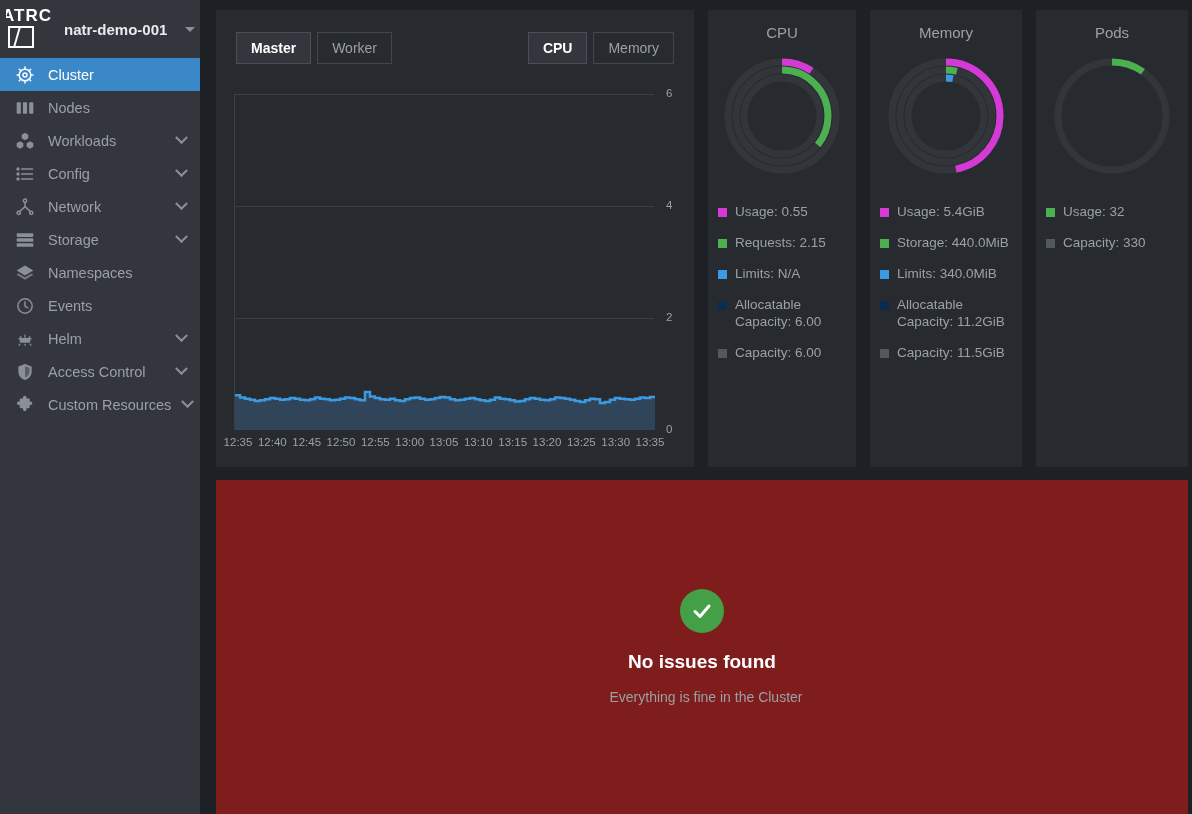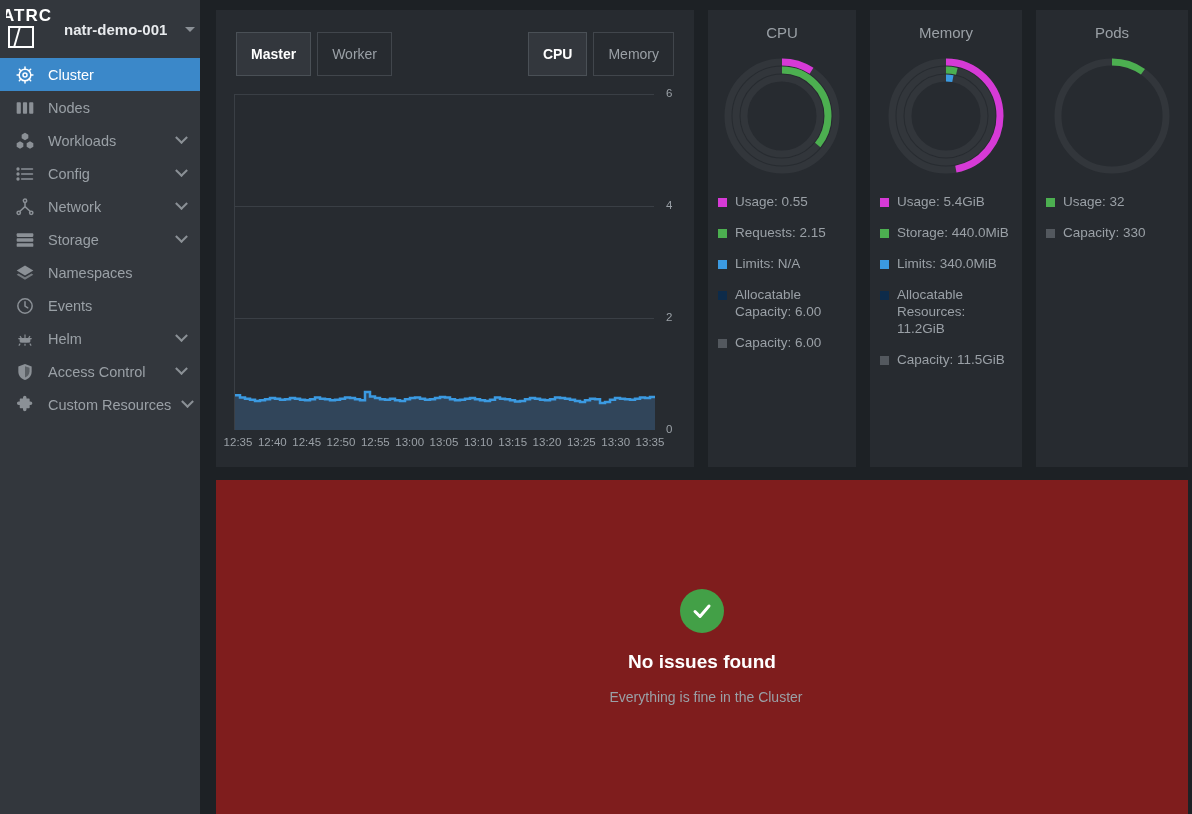--- a/index.html
+++ b/index.html
@@ -84,21 +84,21 @@
   .chart-card {
     width: 478px; height: 457px; flex: 0 0 478px;
     position: relative;
   }
   .chart-toolbar {
     display: flex; justify-content: space-between; align-items: center;
     padding: 22px 20px 0 20px;
   }
   .btn-group { display: flex; }
   .tbtn {
-    height: 44px; padding: 0 14px;
+    height: 32px; padding: 0 14px;
     display: flex; align-items: center; justify-content: center;
     font-size: 14px; color: #9aa0a6;
     border: 1px solid #41464c; background: transparent;
     cursor: pointer; white-space: nowrap; text-align: right;
   }
   .tbtn + .tbtn { margin-left: 6px; }
   .tbtn.active { background: #33373d; color: #ffffff; font-weight: bold; border-color: #4a5056; }
 
   .plot-wrap { position: absolute; left: 18px; top: 70px; width: 448px; height: 370px; }
   .plot-area {
@@ -120,21 +120,21 @@
   .metric-card {
     width: 148px; flex: 0 0 148px; height: 457px;
     padding: 14px 10px 0 10px;
   }
   .metric-card.wide { width: 152px; flex: 0 0 152px; }
   .metric-title {
     text-align: center; font-size: 15px; color: #9aa0a6;
     margin-bottom: 14px;
   }
   .donut-wrap { display: flex; justify-content: center; }
-  .legend { margin-top: 16px; display: flex; flex-direction: column; gap: 14px; }
+  .legend { margin-top: 26px; display: flex; flex-direction: column; gap: 14px; }
   .legend-row { display: flex; gap: 8px; align-items: flex-start; }
   .swatch { width: 9px; height: 9px; flex: 0 0 9px; margin-top: 5px; }
   .legend-text { font-size: 13.5px; color: #9aa0a6; line-height: 17px; }
 
   
   .bottom-panel {
     position: absolute; left: 16px; top: 480px;
     width: 972px; height: 334px; background: #7f1d1d;
     display: flex; flex-direction: column;
     align-items: center; justify-content: center;
@@ -384,21 +384,21 @@
             <div class="legend-row">
               <span class="swatch" style="background: rgb(76, 175, 80);"></span>
               <span class="legend-text">Storage: 440.0MiB</span>
             </div>
             <div class="legend-row">
               <span class="swatch" style="background: rgb(59, 154, 225);"></span>
               <span class="legend-text">Limits: 340.0MiB</span>
             </div>
             <div class="legend-row">
               <span class="swatch" style="background: rgb(13, 43, 74);"></span>
-              <span class="legend-text">Allocatable Resources: 11.2GiB</span>
+              <span class="legend-text">Allocatable Capacity: 11.2GiB</span>
             </div>
             <div class="legend-row">
               <span class="swatch" style="background: rgb(83, 88, 94);"></span>
               <span class="legend-text">Capacity: 11.5GiB</span>
             </div>
           </div>
       </div>
 
       <div class="panel metric-card wide">
         <div class="metric-title">Pods</div>

